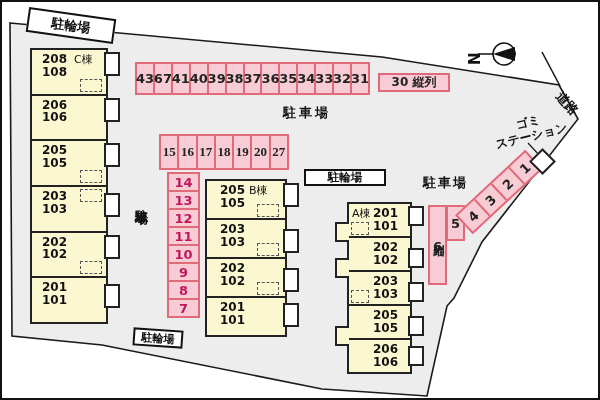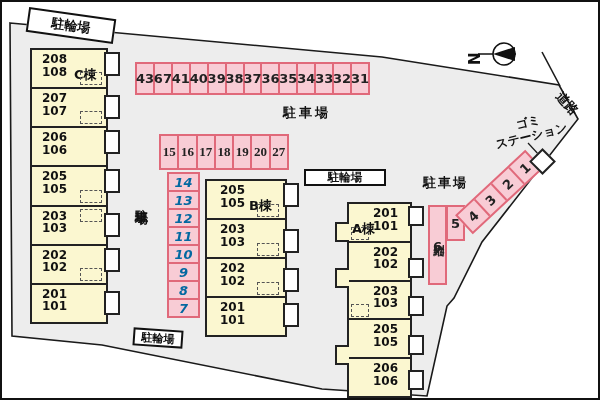--- a/index.html
+++ b/index.html
@@ -5,32 +5,32 @@
   html,body{margin:0;padding:0;background:#fff;}
   #canvas{position:relative;width:600px;height:400px;border:2px solid #111;background:#fff;
           overflow:hidden;font-family:"DejaVu Sans","Liberation Sans",sans-serif;box-sizing:border-box;}
   #siteSvg{position:absolute;left:0;top:0;}
   .prow{position:absolute;display:flex;background:#f8ccd5;border:2px solid #e0697a;box-sizing:border-box;}
   .prow>div{flex:1;display:flex;align-items:center;justify-content:center;font-size:13px;font-weight:bold;
             color:#222;border-right:2px solid #e0697a;min-width:0;}
   .prow>div:last-child{border-right:none;}
   .pcol{position:absolute;display:flex;flex-direction:column;background:#f8ccd5;border:2px solid #e0697a;box-sizing:border-box;}
   .pcol>div{flex:1;display:flex;align-items:center;justify-content:center;font-size:13px;font-weight:bold;
-            color:#0369a1;border-bottom:2px solid #e0697a;font-style:italic;}
+            color:#be185d;border-bottom:2px solid #e0697a;}
   .pcol>div:last-child{border-bottom:none;}
   .pbox{position:absolute;background:#f8ccd5;border:2px solid #e0697a;box-sizing:border-box;display:flex;
         align-items:center;justify-content:center;font-weight:bold;color:#222;}
   .wbox{position:absolute;background:#fff;border:2px solid #111;box-sizing:border-box;display:flex;
         align-items:center;justify-content:center;font-weight:bold;color:#111;}
   .building{position:absolute;display:flex;flex-direction:column;background:#fbf7d0;border:2px solid #222;box-sizing:border-box;}
   .room{position:relative;flex:1;border-bottom:2px solid #222;font-size:12px;font-weight:bold;line-height:1.05;
         padding:3px 0 0 10px;color:#111;}
   .room:last-child{border-bottom:none;}
   .room .nums span{display:block;}
-  .bname{position:absolute;top:18px;left:42px;font-size:13px;font-weight:bold;}
+  .bname{position:absolute;top:4px;left:42px;font-size:11px;font-weight:normal;}
   .notch{position:absolute;right:-14px;width:12px;height:20px;background:#fff;border:2px solid #222;}
   .tabL{position:absolute;left:-14px;width:12px;height:16px;background:#fbf7d0;border:2px solid #222;border-right:none;}
   .stair{position:absolute;width:20px;height:11px;border:1px dashed #555;}
   .lbl{position:absolute;font-weight:600;color:#111;white-space:nowrap;}
   .vert{writing-mode:vertical-rl;}
   .diamond{position:absolute;left:531px;top:150px;width:15px;height:15px;background:#fff;border:2px solid #222;transform:rotate(45deg);}
 </style>
 </head>
 <body>
 
@@ -53,28 +53,20 @@
     </div>
 
   <div class="building" style="left:28px;top:46px;width:78px;height:276px;">
     <div class="room">
       <span class="bname">C棟</span>
       <div class="nums">
           <span>208</span>
           <span>108</span>
         </div>
       <div class="notch" style="top:2px;"></div>
-      <div class="stair" style="right:4px;bottom:2px;"></div>
-    </div>
-    <div class="room">
-      <div class="nums">
-          <span>207</span>
-          <span>107</span>
-        </div>
-      <div class="notch" style="top:6px;"></div>
       <div class="stair" style="right:4px;bottom:2px;"></div>
     </div>
     <div class="room">
       <div class="nums">
           <span>206</span>
           <span>106</span>
         </div>
       <div class="notch" style="top:2px;"></div>
     </div>
     <div class="room">
@@ -119,20 +111,23 @@
     <div>38</div>
     <div>37</div>
     <div>36</div>
     <div>35</div>
     <div>34</div>
     <div>33</div>
     <div>32</div>
     <div>31</div>
   </div>
 
+  <div class="pbox" style="left:376px;top:71px;width:72px;height:19px;font-size:12px;">
+      <span>30 縦列</span>
+    </div>
 
   <div class="lbl" style="left:281px;top:102px;font-size:13px;letter-spacing:3px;">駐車場</div>
 
   <div class="prow" style="left:157px;top:132px;width:130px;height:36px;font-family:Liberation Serif, serif;">
     <div>15</div>
     <div>16</div>
     <div>17</div>
     <div>18</div>
     <div>19</div>
     <div>20</div>
@@ -187,21 +182,21 @@
     </div>
     <div class="room" style="padding-left:13px;">
       <div class="nums">
           <span>201</span>
           <span>101</span>
         </div>
       <div class="notch" style="bottom:8px;"></div>
     </div>
   </div>
 
-  <div class="building" style="left:345px;top:200px;width:65px;height:196px;">
+  <div class="building" style="left:345px;top:200px;width:65px;height:172px;">
     <div class="room" style="padding-left:24px;">
       <span class="bname" style="left:3px;">A棟</span>
       <div class="nums">
           <span>201</span>
           <span>101</span>
         </div>
       <div class="notch" style="top:2px;height:16px;"></div>
       <div class="tabL" style="top:18px;"></div>
       <div class="stair" style="left:2px;bottom:1px;width:16px;"></div>
     </div>

